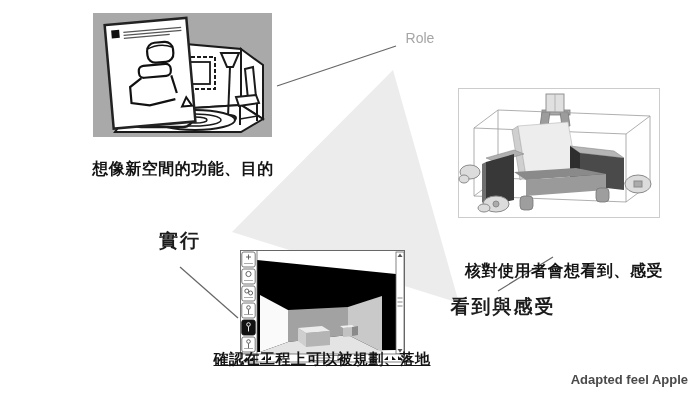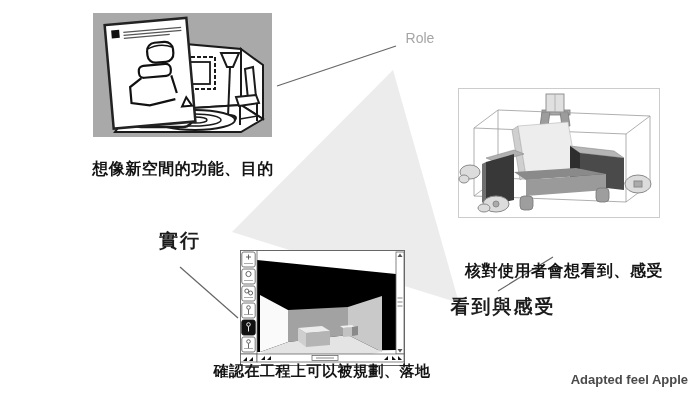--- a/index.html
+++ b/index.html
@@ -231,19 +231,19 @@
       <polygon points="27,110 31,106 31,110" fill="#111"></polygon>
       <rect x="72" y="105.5" width="26" height="5" fill="#fff" stroke="#555" stroke-width="0.7"></rect>
       <line x1="76" y1="108" x2="94" y2="108" stroke="#555" stroke-width="0.7"></line>
       <polygon points="148,106 148,110 144,110" fill="#111"></polygon>
       <polygon points="152,106 156,110 152,110" fill="#111"></polygon>
       <polygon points="158,106 162,110 158,110" fill="#111"></polygon>
     </g>
   </svg>
 </div>
 
-<div class="abs caption" id="caption-software" style="left:198px;top:360px;width:248px;">確認在工程上可以被規劃、落地</div>
+<div class="abs caption" id="caption-software" style="left:198px;top:348px;width:248px;text-decoration:underline;">確認在工程上可以被規劃、落地</div>
 
 <div class="abs node" style="left:443px;top:296px;width:120px;">
   <div class="zh">看到與感受</div>
 </div>
 
 <div class="abs" id="credit">Adapted feel Apple</div>
 
 </body></html>

